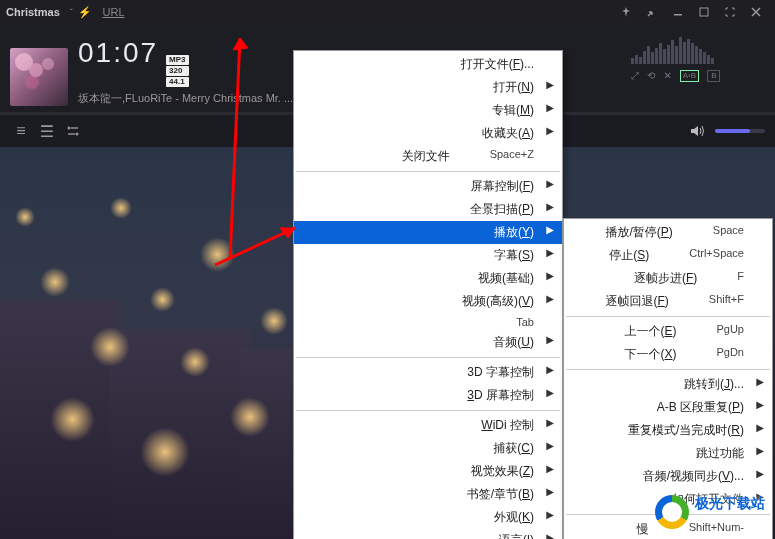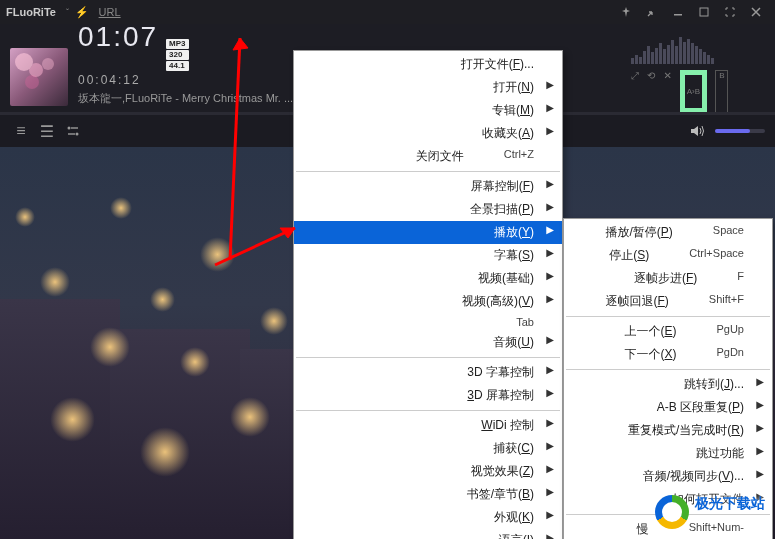--- a/index.html
+++ b/index.html
@@ -67,21 +67,21 @@
 
 .watermark { position: absolute; right: 10px; bottom: 10px; z-index: 30; display: flex; gap: 6px; }
 .wm-icon { width: 34px; height: 34px; border-radius: 50%; background: conic-gradient(#44b02a 0 120deg, #f5b800 120deg 240deg, #0a64d8 240deg 360deg); position: relative; }
 .wm-icon::after { content:""; position:absolute; inset:7px; background:#fff; border-radius:50%; }
 .wm-text { color: #0a64d8; font-weight: bold; font-size: 14px; text-shadow: 0 0 3px #fff; }
 </style>
 </head>
 <body>
 
 <div class="titlebar">
-  <span class="logo">FLuoRiTe</span>
+  <span class="logo">Christmas</span>
   <span class="chevron">ˇ</span>
   <span style="color:#aaa;">⚡</span>
   <span class="url">URL</span>
   <span class="spacer"></span>
   <span class="winbtn">
       <svg width="12" height="12" viewBox="0 0 12 12">
         <path d="M6 1 L7 4 L10 5 L7 6 L6 11 L5 6 L2 5 L5 4 Z" fill="#999"></path>
       </svg>
     </span>
   <span class="winbtn">
@@ -115,21 +115,20 @@
   <div class="album-art"></div>
   <div class="time-block">
     <div class="time-row">
       <span class="big-time">01:07</span>
       <div class="fmt-badges">
         <span class="fmt-badge">MP3</span>
         <span class="fmt-badge">320</span>
         <span class="fmt-badge">44.1</span>
       </div>
     </div>
-    <span class="small-time">00:04:12</span>
     <span class="track-title">坂本龍一,FLuoRiTe - Merry Christmas Mr. ...</span>
   </div>
   <div class="visualizer">
     <div class="vis-bars">
       <span style="height:20%"></span>
         <span style="height:30%"></span>
         <span style="height:25%"></span>
         <span style="height:45%"></span>
         <span style="height:60%"></span>
         <span style="height:40%"></span>
@@ -146,21 +145,21 @@
         <span style="height:60%"></span>
         <span style="height:50%"></span>
         <span style="height:40%"></span>
         <span style="height:30%"></span>
         <span style="height:20%"></span>
     </div>
     <div class="vis-ctrls">
       <span>⤢</span>
       <span>⟲</span>
       <span>✕</span>
-      <span style="border:5px solid #86efac;padding:12px 2px;font-size:8px;">A›B</span>
+      <span style="border:1px solid #86efac;padding:0 2px;font-size:8px;">A›B</span>
       <span style="border:1px solid #555;padding:0 3px;font-size:8px;">B</span>
     </div>
   </div>
 </div>
 
 <div class="progress-bar">
     <div class="progress-fill"></div>
   </div>
 
 <div class="toolbar">
@@ -223,21 +222,21 @@
     <div class="item">
       <span>专辑(<u>M</u>)</span>
       <span class="arrow">▶</span>
     </div>
     <div class="item">
       <span>收藏夹(<u>A</u>)</span>
       <span class="arrow">▶</span>
     </div>
     <div class="item">
       <span>关闭文件</span>
-      <span class="sc">Ctrl+Z</span>
+      <span class="sc">Space+Z</span>
     </div>
     <div class="sep"></div>
     <div class="item">
       <span>屏幕控制(<u>F</u>)</span>
       <span class="arrow">▶</span>
     </div>
     <div class="item">
       <span>全景扫描(<u>P</u>)</span>
       <span class="arrow">▶</span>
     </div>

